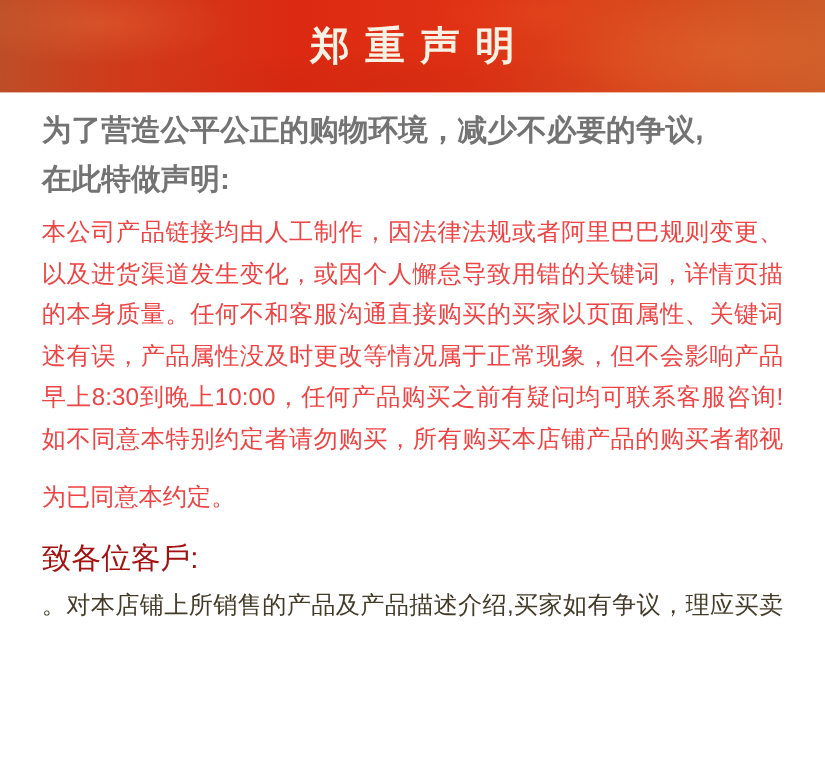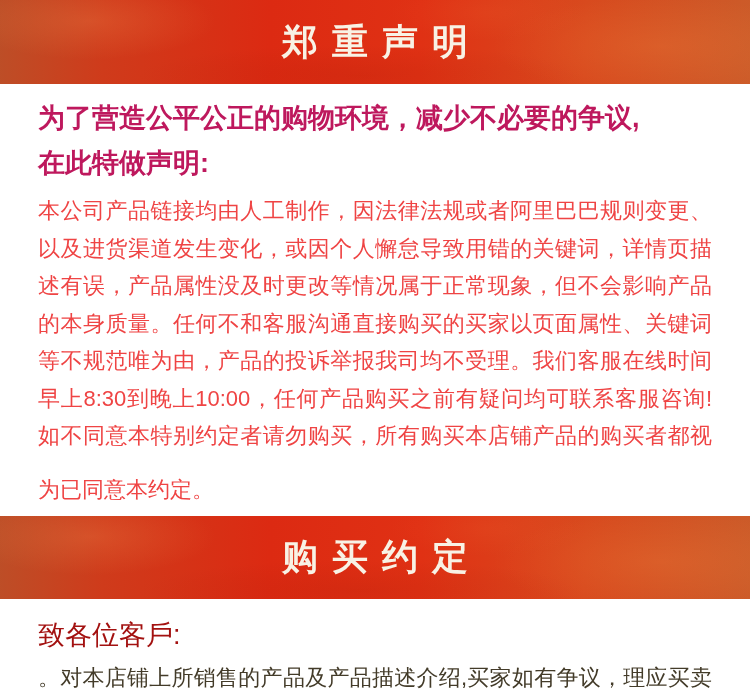--- a/index.html
+++ b/index.html
@@ -43,21 +43,21 @@
     font-weight: bold;
     letter-spacing: 14px;
     padding-left: 14px; 
     white-space: nowrap;
   }
   .banner-2 { margin-top: 8px; height: 83px; }
 
   
   .statement-heading {
     margin: 12px 38px 0 38px;
-    color: #be185d;
+    color: #737373;
     font-size: 27px;
     font-weight: bold;
     line-height: 45px;
     white-space: nowrap;
   }
   .body-text {
     margin: 6px 38px 0 38px;
     color: #ef4444;
     font-size: 22px;
     line-height: 37.5px;
@@ -96,31 +96,27 @@
   </div>
 
   <div class="statement-heading">
     <div>为了营造公平公正的购物环境，减少不必要的争议,</div>
     <div>在此特做声明:</div>
   </div>
 
   <div class="body-text">
     <div class="jline">本公司产品链接均由人工制作，因法律法规或者阿里巴巴规则变更、</div>
     <div class="jline">以及进货渠道发生变化，或因个人懈怠导致用错的关键词，详情页描</div>
+    <div class="jline">的本身质量。任何不和客服沟通直接购买的买家以页面属性、关键词</div>
     <div class="jline">述有误，产品属性没及时更改等情况属于正常现象，但不会影响产品</div>
-    <div class="jline">的本身质量。任何不和客服沟通直接购买的买家以页面属性、关键词</div>
-    <div class="jline">等不规范唯为由，产品的投诉举报我司均不受理。我们客服在线时间</div>
     <div class="jline">早上8:30到晚上10:00，任何产品购买之前有疑问均可联系客服咨询!</div>
     <div class="jline">如不同意本特别约定者请勿购买，所有购买本店铺产品的购买者都视</div>
     <div class="jline last">为已同意本约定。</div>
   </div>
 
-  <div class="banner banner-2">
-    <div class="banner-title">购买约定</div>
-  </div>
 
   <div class="salutation">致各位客戶:</div>
 
   <div class="agreement-text">
     <div class="jline">。对本店铺上所销售的产品及产品描述介绍,买家如有争议，理应买卖</div>
   </div>
 
 </div>
 
 </body></html>

